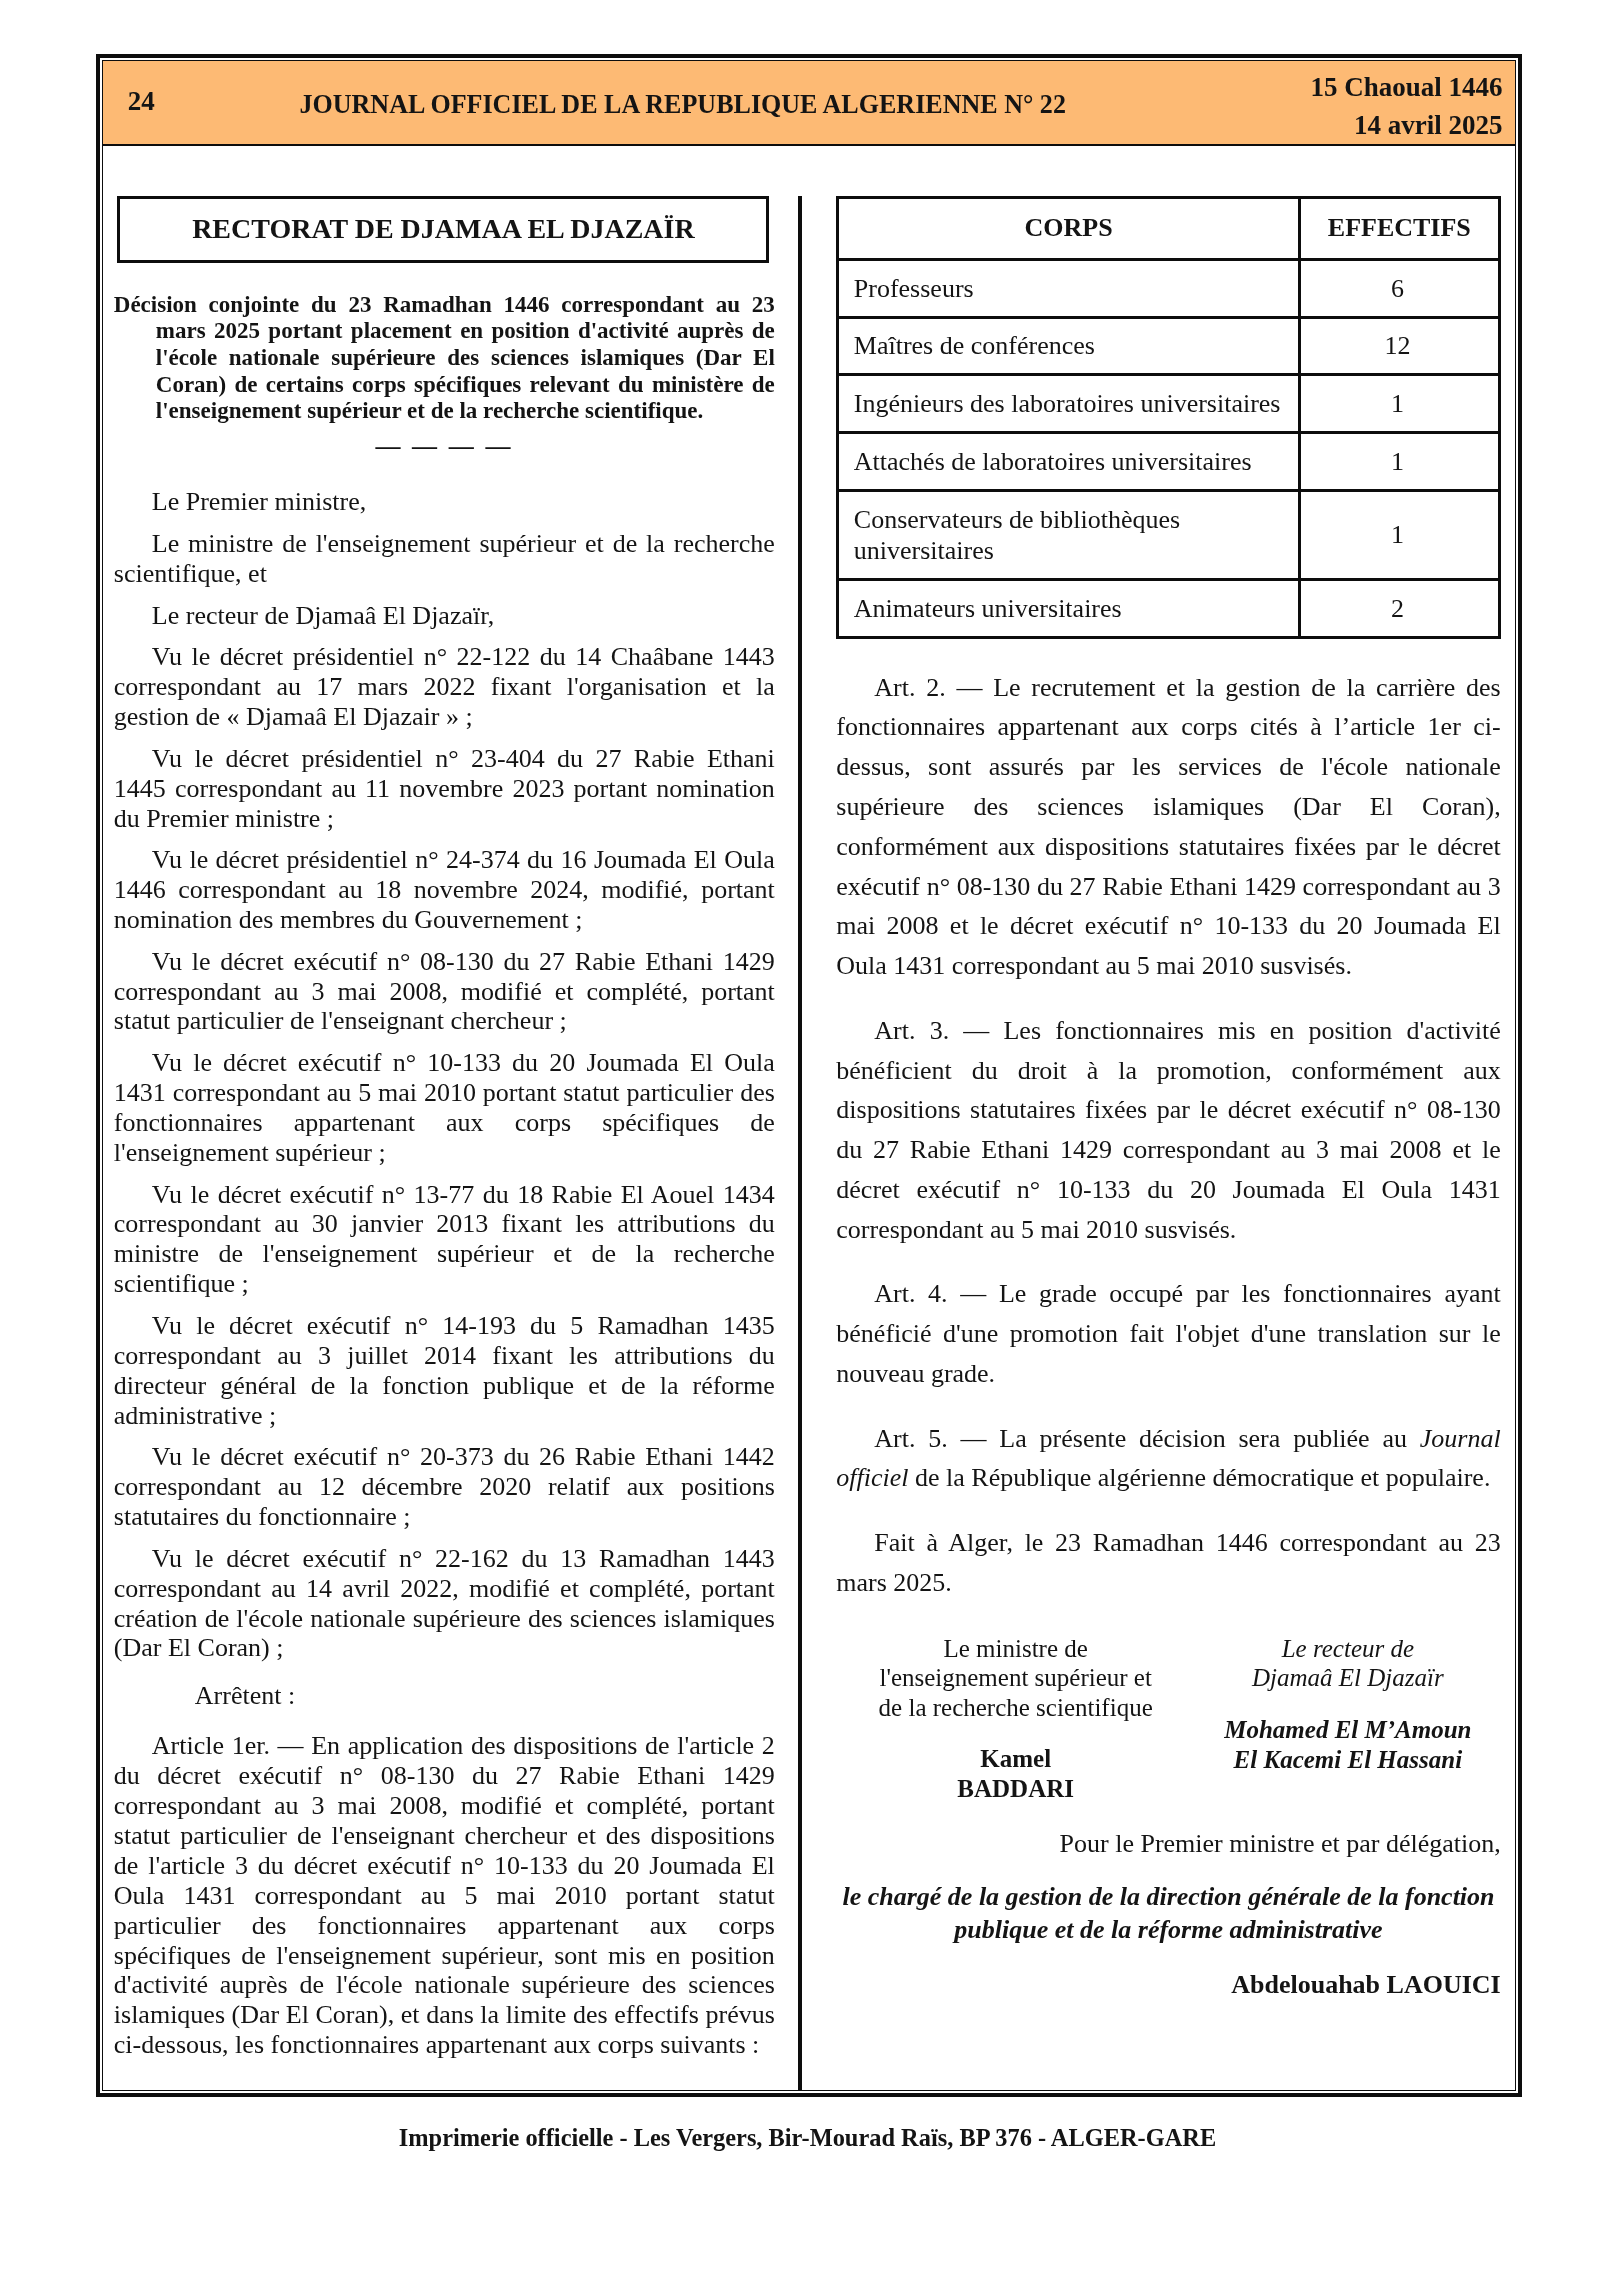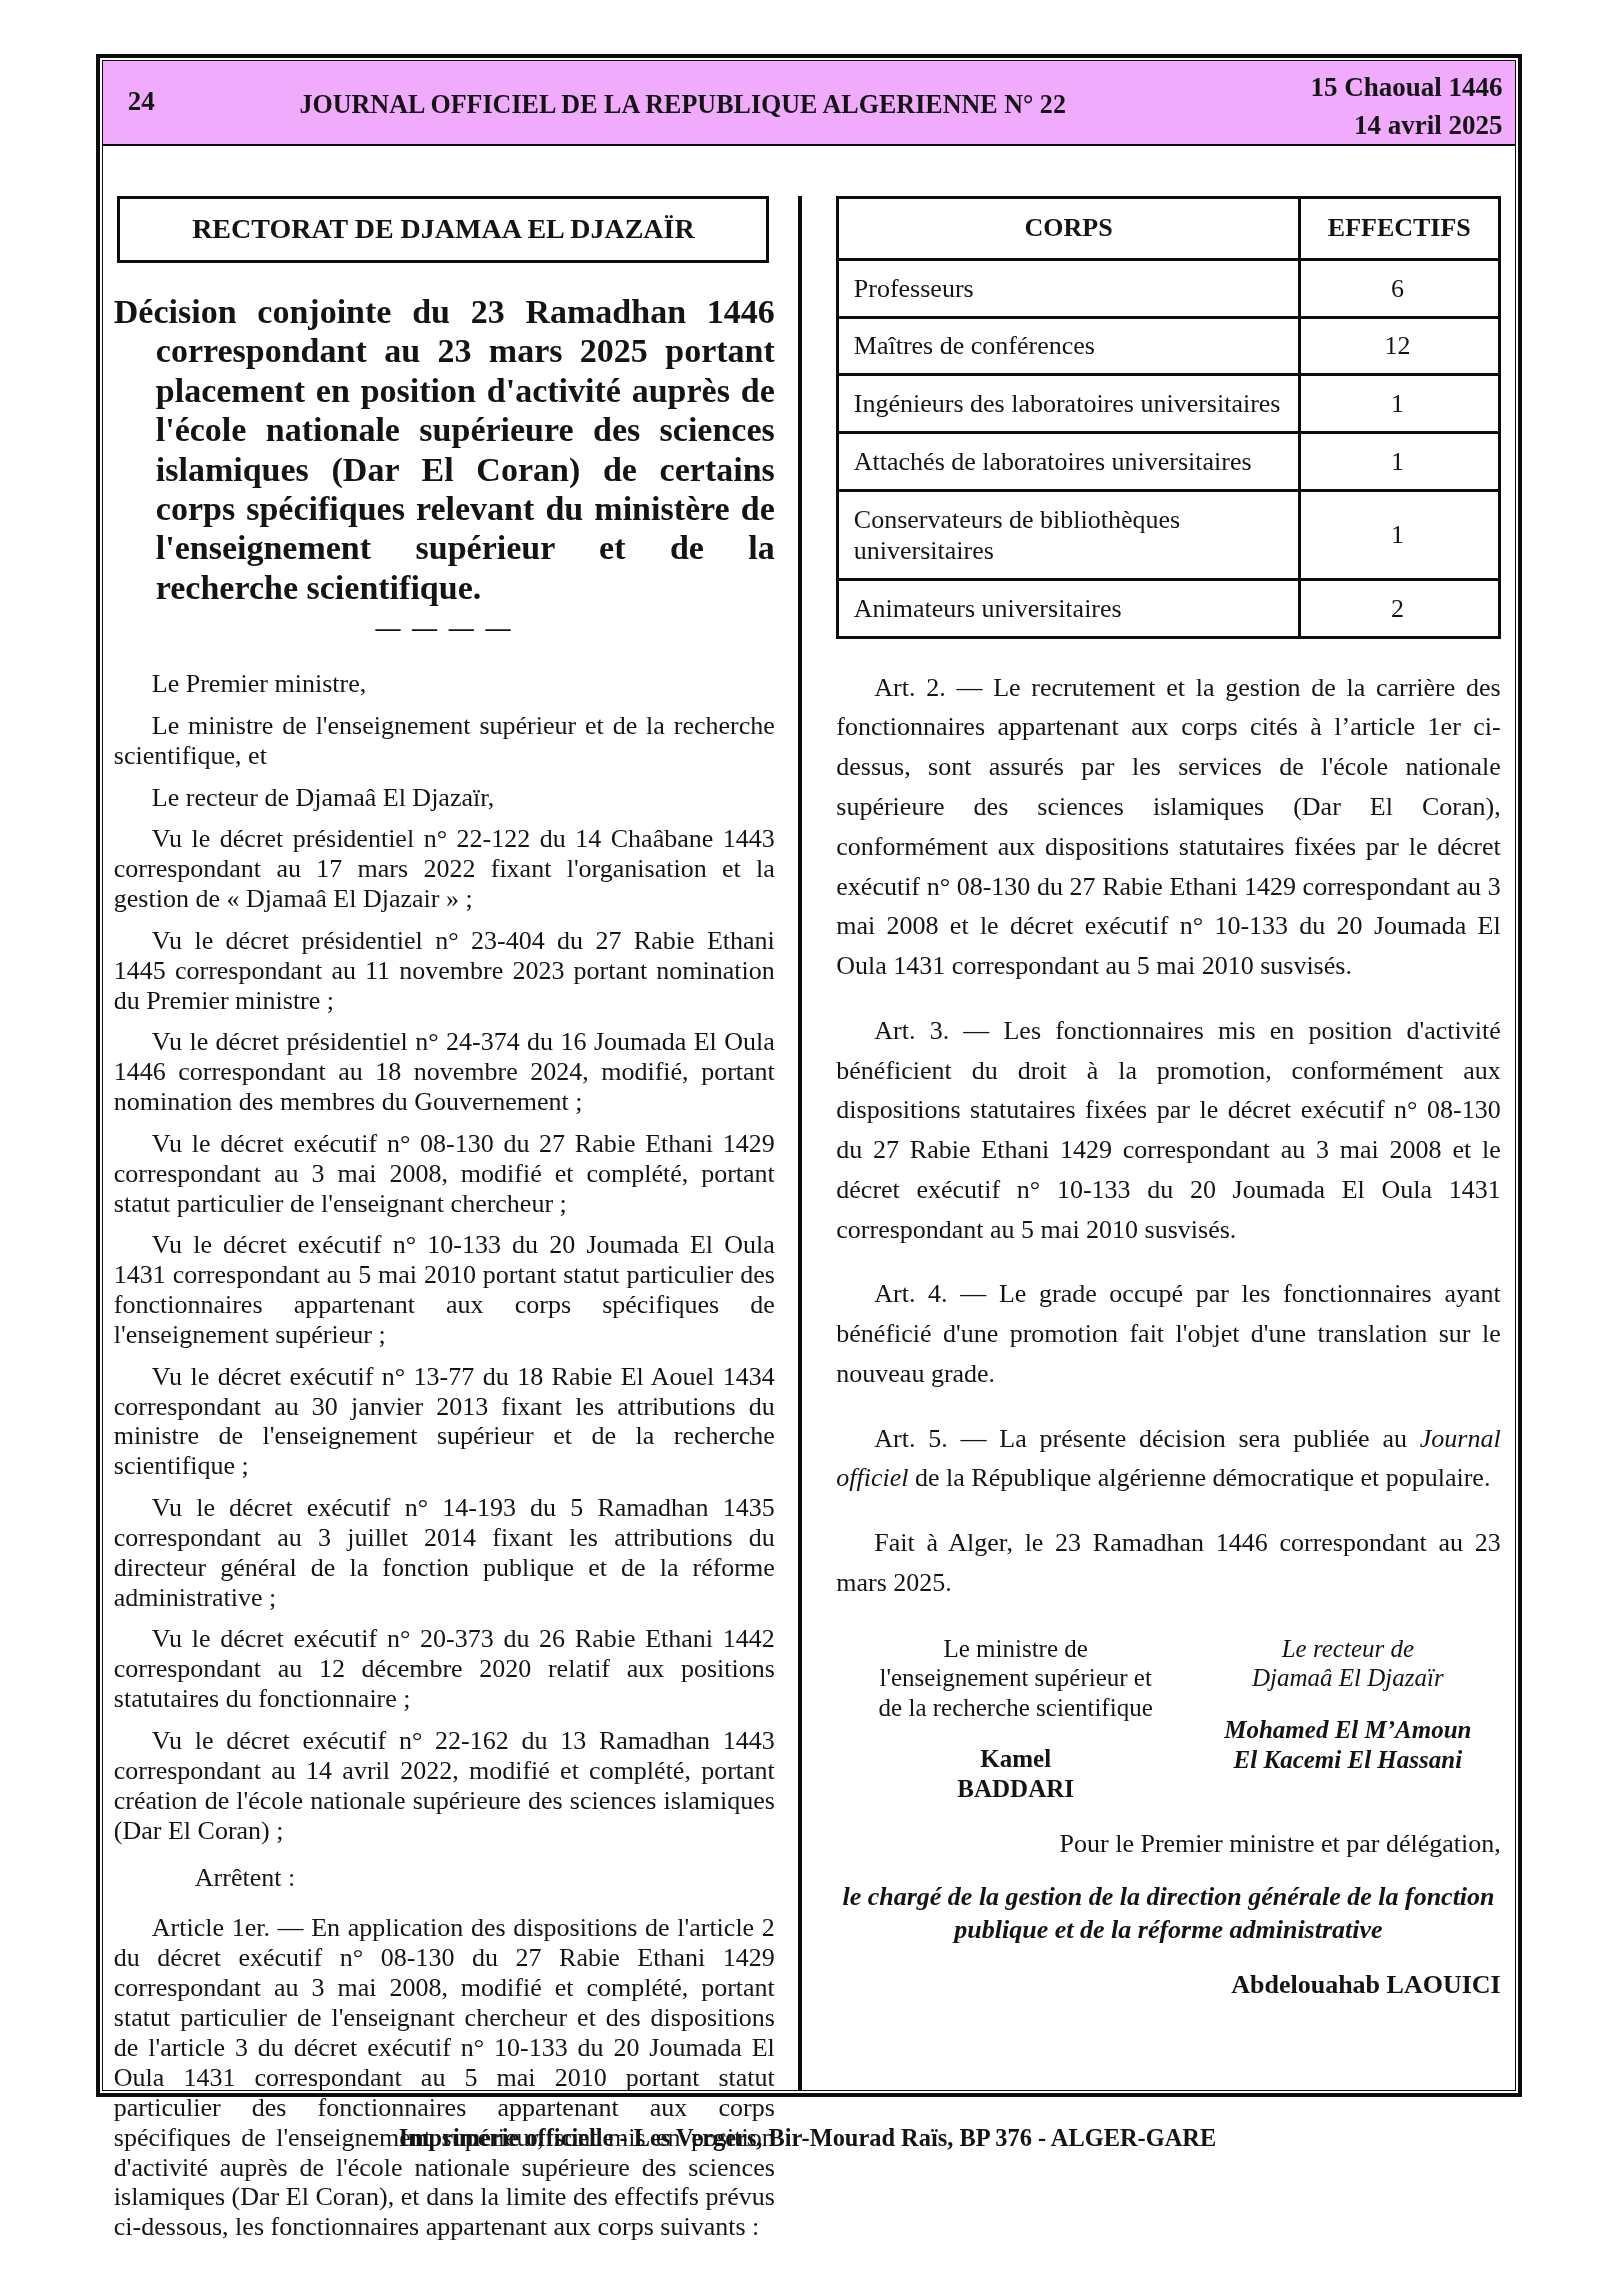--- a/index.html
+++ b/index.html
@@ -14,21 +14,21 @@
     position:absolute;left:96px;top:54px;
     width:1418px;height:2035px;
     border:4.5px solid #0d0d0d;background:#fff;
   }
   .frame-inner{
     position:absolute;inset:1.8px;border:1.8px solid #0d0d0d;
   }
   
   .masthead{
     position:absolute;top:0;left:0;right:0;height:83px;
-    background:#f0abfc;border-bottom:2.7px solid #0d0d0d;font-family:Liberation Serif, serif;
+    background:#fdba74;border-bottom:2.7px solid #0d0d0d;font-family:Liberation Serif, serif;
   }
   .mh-page{position:absolute;left:25px;top:25px;font-weight:bold;font-size:27px;}
   .mh-title{
     position:absolute;left:127px;right:380px;top:27px;
     text-align:center;font-weight:bold;font-size:28px;white-space:nowrap;
     transform:scaleX(.93);
   }
   .mh-dates{
     position:absolute;right:12.7px;top:7.2px;text-align:right;
     font-weight:bold;font-size:27px;line-height:1.42;
@@ -38,21 +38,21 @@
   .col-left{width:695px;box-sizing:border-box;padding:0 23px 0 11px;}
   .divider{width:4.5px;background:#0d0d0d;margin-top:49px;}
   .col-right{flex:1;box-sizing:border-box;padding:0 14.5px 0 34px;}
 
   
   .section-box{
     border:3.6px solid #0d0d0d;margin:49px 5.4px 29px 3.6px;
     padding:14.5px 7.2px;text-align:center;font-weight:bold;font-size:28px;
   }
   .decision{
-    font-weight:bold;font-size:34px;line-height:1.16;text-align:justify;
+    font-weight:bold;font-size:23px;line-height:1.16;text-align:justify;
     padding-left:42px;text-indent:-42px;margin:0 0 7.2px 0;
   }
   .sep{
     text-align:center;font-weight:bold;font-size:25px;
     letter-spacing:2.7px;margin:1.8px 0 27px 0;
   }
   .col-left p.body{
     font-size:26px;line-height:1.15;text-align:justify;
     text-indent:38px;margin:0 0 11.8px 0;
   }

